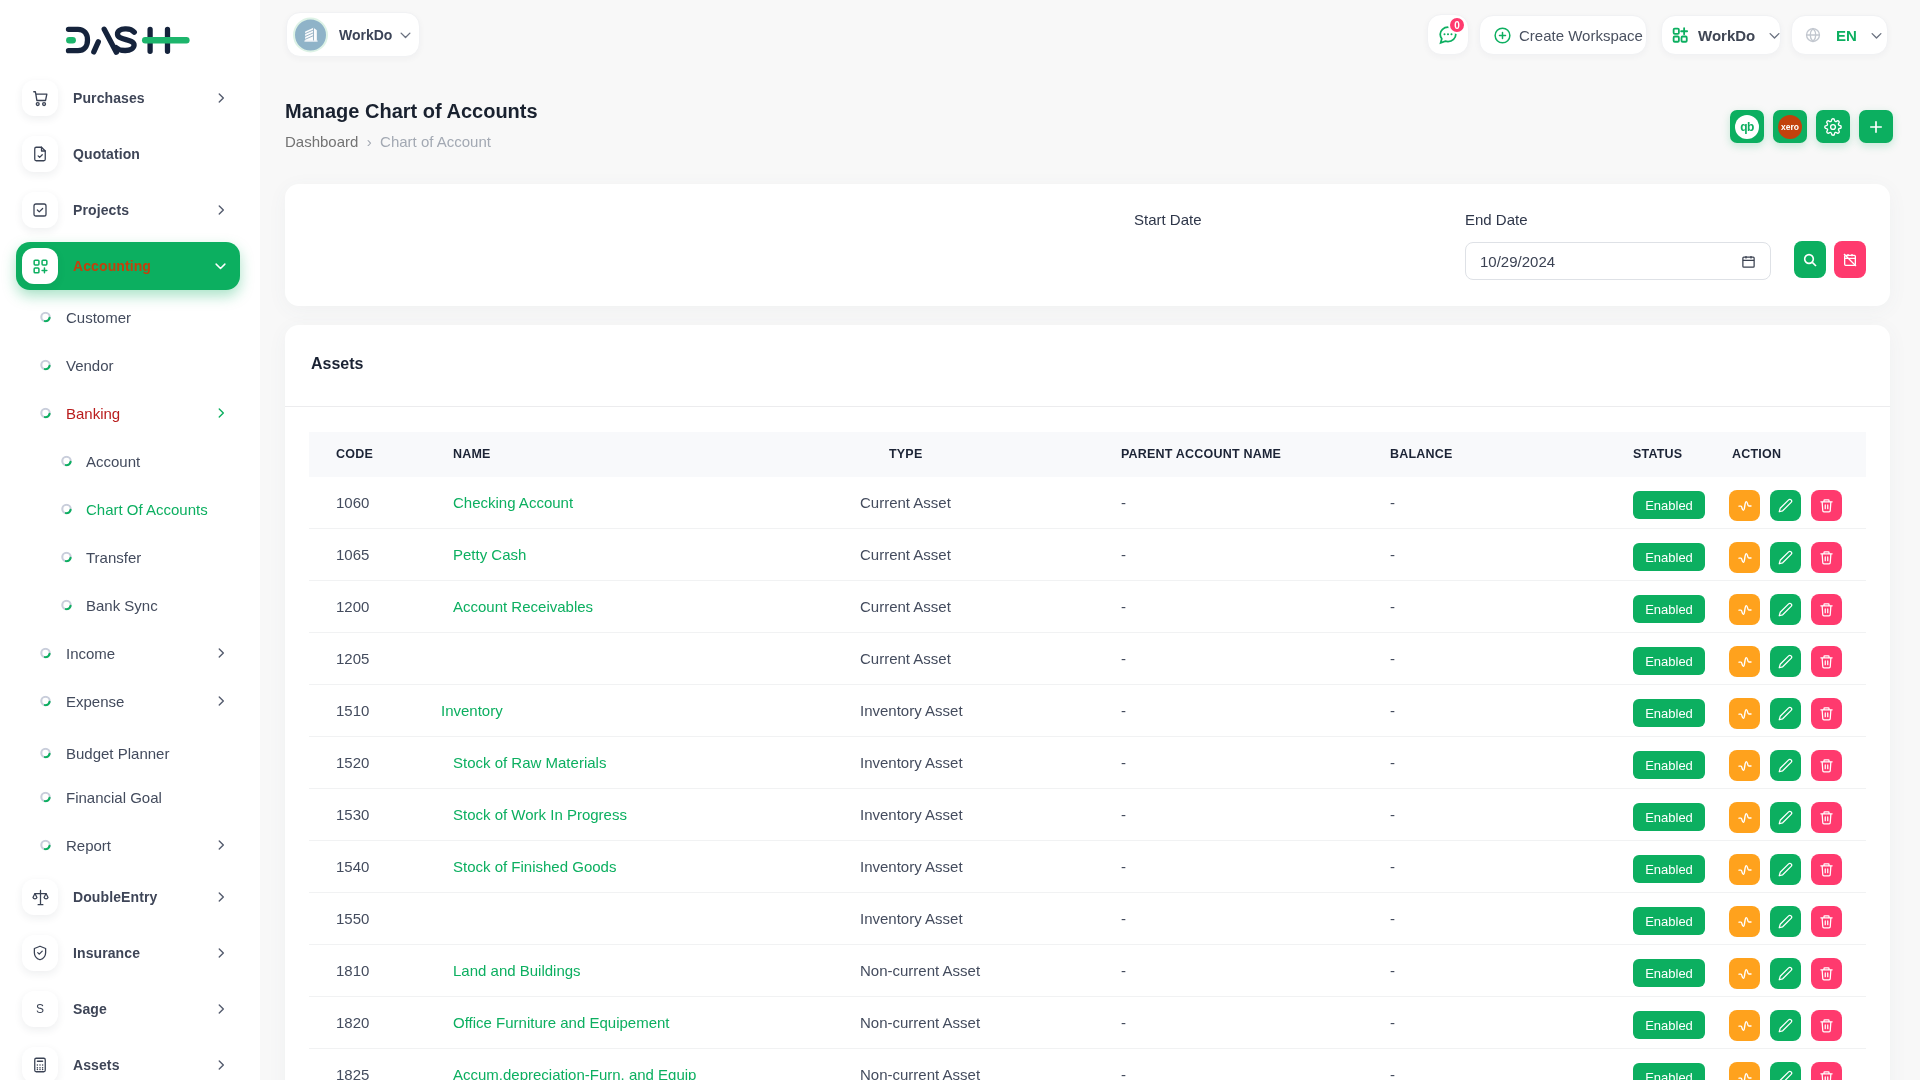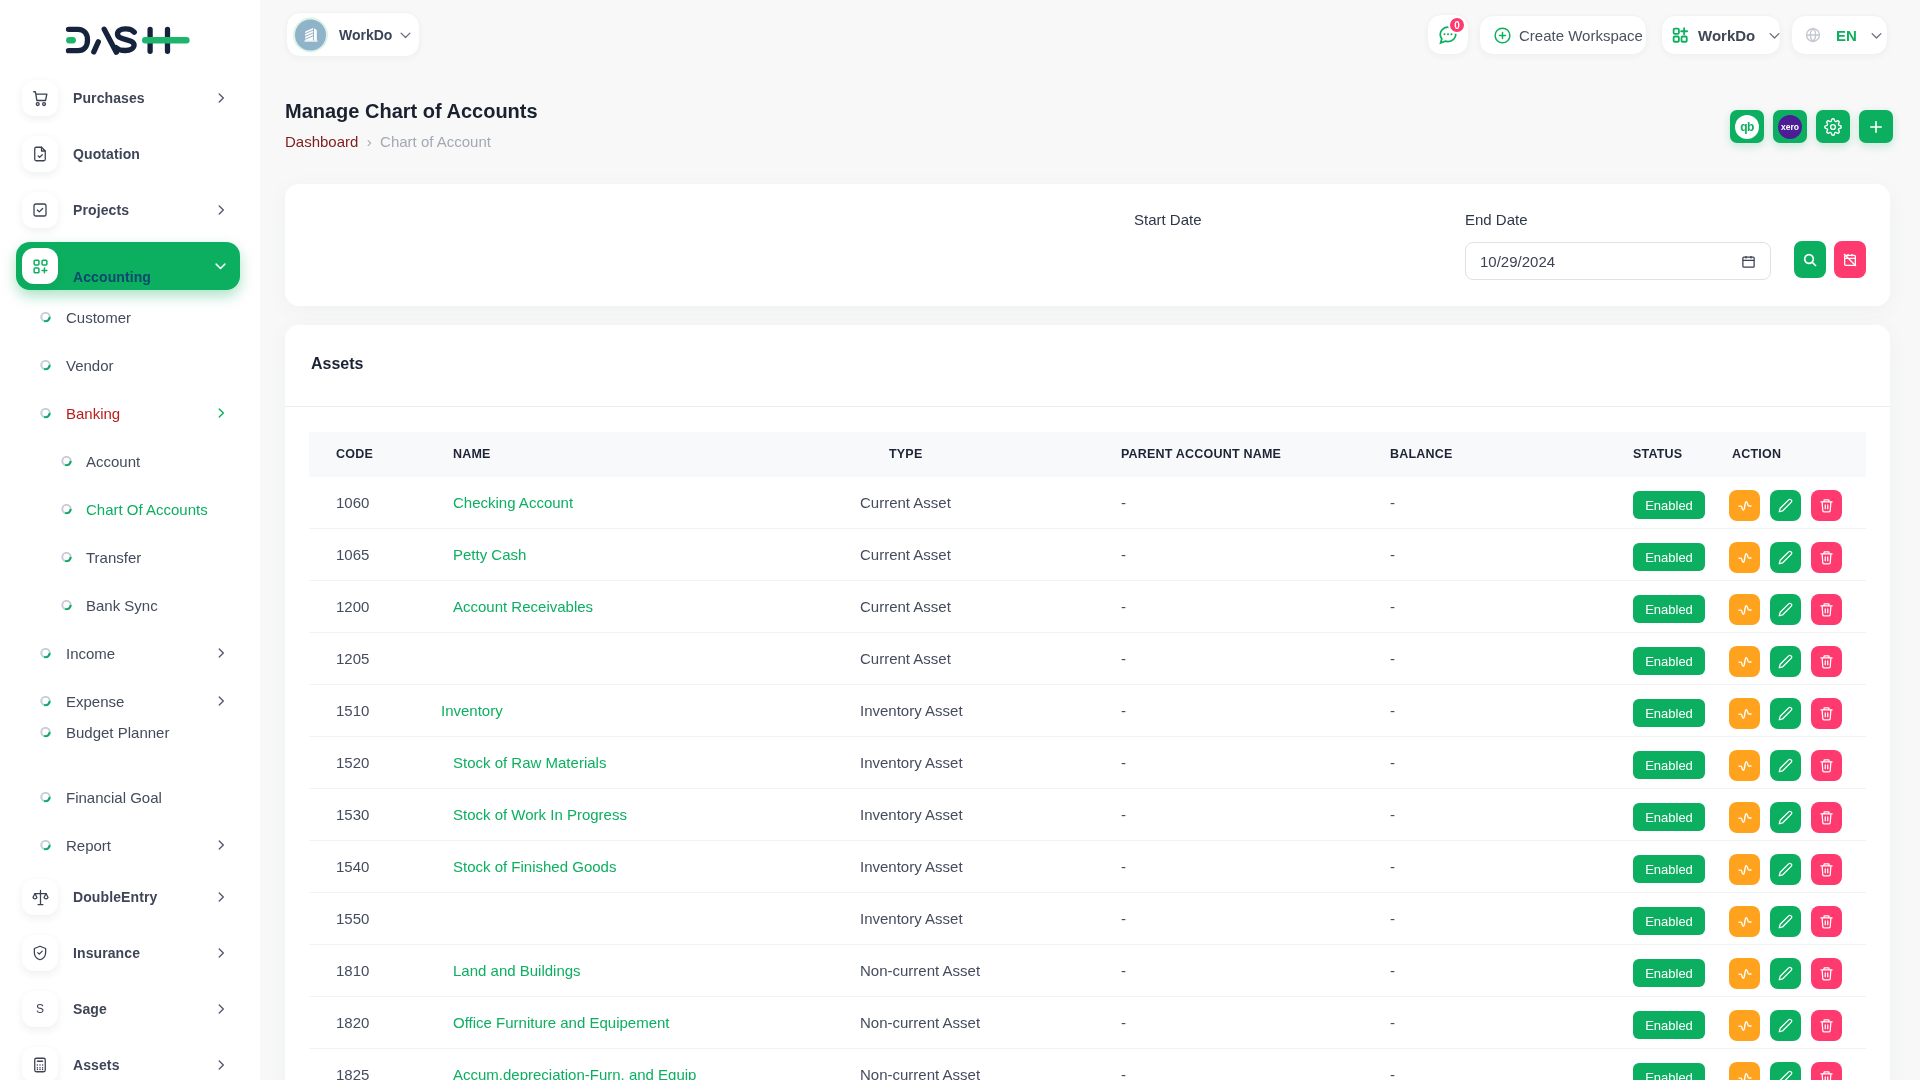--- a/index.html
+++ b/index.html
@@ -20,21 +20,21 @@
 #wdchip { left:286px; top:12px; width:134px; height:45px; }
 svg { flex-shrink:0; }
 #chatbtn { left:1427px; top:14px; width:42px; height:41px; justify-content:center; }
 #cwork { left:1479px; top:15px; width:168px; height:40px; padding-left:13px; }
 #wdbtn { left:1661px; top:15px; width:120px; height:40px; padding-left:9px; }
 #enbtn { left:1791px; top:15px; width:97px; height:40px; padding-left:12px; }
 .hbtxt { font-size:15px; font-weight:700; color:#3f4654; margin-left:10px; }
 #badge0 { position:absolute; left:1448px; top:16px; width:18px; height:18px; background:#FF3A6E; border:2px solid #fff; border-radius:50%; color:#fff; font-size:10px; font-weight:700; display:flex; align-items:center; justify-content:center; z-index:6; }
 #ptitle { position:absolute; left:285px; top:100px; font-size:20px; font-weight:700; color:#19212f; }
 #bcrumb { position:absolute; left:285px; top:133px; font-size:15px; color:#a3a9b3; }
-#bcrumb a { color:#7f1d1d; text-decoration:none; }
+#bcrumb a { color:#737373; text-decoration:none; }
 .topbtn { position:absolute; top:110px; width:34px; height:33px; background:#0CAF60; border-radius:7px; display:flex; align-items:center; justify-content:center; box-shadow:0 3px 8px rgba(12,175,96,0.22); }
 .card { position:absolute; left:285px; width:1605px; background:#fff; border-radius:14px; box-shadow:0 4px 20px rgba(80,90,110,0.05); }
 #fcard { top:184px; height:122px; }
 .flabel { position:absolute; top:27px; font-size:15px; font-weight:400; color:#2e3649; }
 .finput { position:absolute; top:58px; width:306px; height:38px; border:1px solid #dee1e6; border-radius:8px; background:#fff; display:flex; align-items:center; padding:0 14px; font-size:15px; color:#3c4354; justify-content:space-between; }
 .fbtn { position:absolute; top:57px; width:32px; height:37px; border-radius:8px; display:flex; align-items:center; justify-content:center; }
 #acard { top:325px; height:810px; }
 #acard h2 { position:absolute; left:26px; top:30px; font-size:16px; font-weight:700; color:#1a2233; }
 #adiv { position:absolute; left:0; right:0; top:81px; height:1px; background:#ececee; }
 #tbl { position:absolute; left:24px; top:107px; width:1557px; }
@@ -104,21 +104,21 @@
 </div>
 <div class="mitem" style="top:242px">
   <div class="chip">
         <svg width="19" height="19" viewBox="0 0 24 24" fill="none" stroke="#0CAF60" stroke-width="1.9" stroke-linecap="round" stroke-linejoin="round">
           <rect x="4" y="4" width="6" height="6" rx="1.2"></rect>
           <rect x="14" y="4" width="6" height="6" rx="1.2"></rect>
           <rect x="4" y="14" width="6" height="6" rx="1.2"></rect>
           <path d="M17 14v6M14 17h6"></path>
         </svg>
       </div>
-  <div class="mlabel" style="color:#0c4a6e;margin-top:11px;">Accounting</div>
+  <div class="mlabel" style="color:#c2410c;">Accounting</div>
   <svg class="chev" width="15" height="15" viewBox="0 0 24 24" fill="none" stroke="#fff" stroke-width="2.4" stroke-linecap="round" stroke-linejoin="round">
         <path d="M5 9l7 7 7-7"></path>
       </svg>
 </div>
 <div class="mitem" style="top:293px">
   <svg class="bullet" width="11" height="11" viewBox="0 0 11 11" fill="none">
 <circle cx="5.5" cy="5.5" r="4.2" stroke="#c9cedb" stroke-width="2.1"></circle>
 <path d="M9.6 6.2 A4.2 4.2 0 0 1 5.0 9.67" stroke="#0CAF60" stroke-width="2.1" stroke-linecap="round"></path>
       </svg>
   <div class="slabel" style="">Customer</div>
@@ -187,21 +187,21 @@
 <div class="mitem" style="top:677px">
   <svg class="bullet" width="11" height="11" viewBox="0 0 11 11" fill="none">
 <circle cx="5.5" cy="5.5" r="4.2" stroke="#c9cedb" stroke-width="2.1"></circle>
 <path d="M9.6 6.2 A4.2 4.2 0 0 1 5.0 9.67" stroke="#0CAF60" stroke-width="2.1" stroke-linecap="round"></path>
       </svg>
   <div class="slabel" style="">Expense</div>
   <svg class="chev" width="14" height="14" viewBox="0 0 24 24" fill="none" stroke="#545c6e" stroke-width="2.4" stroke-linecap="round" stroke-linejoin="round">
         <path d="M9 5l7 7-7 7"></path>
       </svg>
 </div>
-<div class="mitem" style="top:708px">
+<div class="mitem" style="top:729px">
   <svg class="bullet" width="11" height="11" viewBox="0 0 11 11" fill="none">
 <circle cx="5.5" cy="5.5" r="4.2" stroke="#c9cedb" stroke-width="2.1"></circle>
 <path d="M9.6 6.2 A4.2 4.2 0 0 1 5.0 9.67" stroke="#0CAF60" stroke-width="2.1" stroke-linecap="round"></path>
       </svg>
   <div class="slabel" style="">Budget Planner</div>
 
 </div>
 <div class="mitem" style="top:773px">
   <svg class="bullet" width="11" height="11" viewBox="0 0 11 11" fill="none">
 <circle cx="5.5" cy="5.5" r="4.2" stroke="#c9cedb" stroke-width="2.1"></circle>
@@ -330,21 +330,21 @@
 
 <div id="ptitle">Manage Chart of Accounts</div>
 <div id="bcrumb"><a href="#">Dashboard</a> &nbsp;›&nbsp; Chart of Account</div>
 
 <div class="topbtn" style="left:1730px;">
     <div style="width:24px;height:24px;border-radius:50%;background:#fff;display:flex;align-items:center;justify-content:center;">
       <span style="color:#0CAF60;font-size:12px;font-weight:700;letter-spacing:-0.5px;">qb</span>
     </div>
   </div>
 <div class="topbtn" style="left:1773px;">
-    <div style="width:24px;height:24px;border-radius:50%;background:#4c1d95;display:flex;align-items:center;justify-content:center;color:#fff;font-size:8.5px;font-weight:700;">xero</div>
+    <div style="width:24px;height:24px;border-radius:50%;background:#c2410c;display:flex;align-items:center;justify-content:center;color:#fff;font-size:8.5px;font-weight:700;">xero</div>
   </div>
 <div class="topbtn" style="left:1816px;">
     <svg width="18" height="18" viewBox="0 0 24 24" fill="none" stroke="#fff" stroke-width="1.8" stroke-linecap="round" stroke-linejoin="round">
       <circle cx="12" cy="12" r="3.2"></circle>
       <path d="M19.4 15a1.65 1.65 0 0 0 .33 1.82l.06.06a2 2 0 1 1-2.83 2.83l-.06-.06a1.65 1.65 0 0 0-1.82-.33 1.65 1.65 0 0 0-1 1.51V21a2 2 0 1 1-4 0v-.09A1.65 1.65 0 0 0 9 19.4a1.65 1.65 0 0 0-1.82.33l-.06.06a2 2 0 1 1-2.83-2.83l.06-.06a1.65 1.65 0 0 0 .33-1.82 1.65 1.65 0 0 0-1.51-1H3a2 2 0 1 1 0-4h.09A1.65 1.65 0 0 0 4.6 9a1.65 1.65 0 0 0-.33-1.82l-.06-.06a2 2 0 1 1 2.83-2.83l.06.06a1.65 1.65 0 0 0 1.82.33H9a1.65 1.65 0 0 0 1-1.51V3a2 2 0 1 1 4 0v.09a1.65 1.65 0 0 0 1 1.51 1.65 1.65 0 0 0 1.82-.33l.06-.06a2 2 0 1 1 2.83 2.83l-.06.06a1.65 1.65 0 0 0-.33 1.82V9a1.65 1.65 0 0 0 1.51 1H21a2 2 0 1 1 0 4h-.09a1.65 1.65 0 0 0-1.51 1z"></path>
     </svg>
   </div>
 <div class="topbtn" style="left:1859px;">
     <svg width="18" height="18" viewBox="0 0 24 24" fill="none" stroke="#fff" stroke-width="2.2" stroke-linecap="round">
       <path d="M12 5v14M5 12h14"></path>

